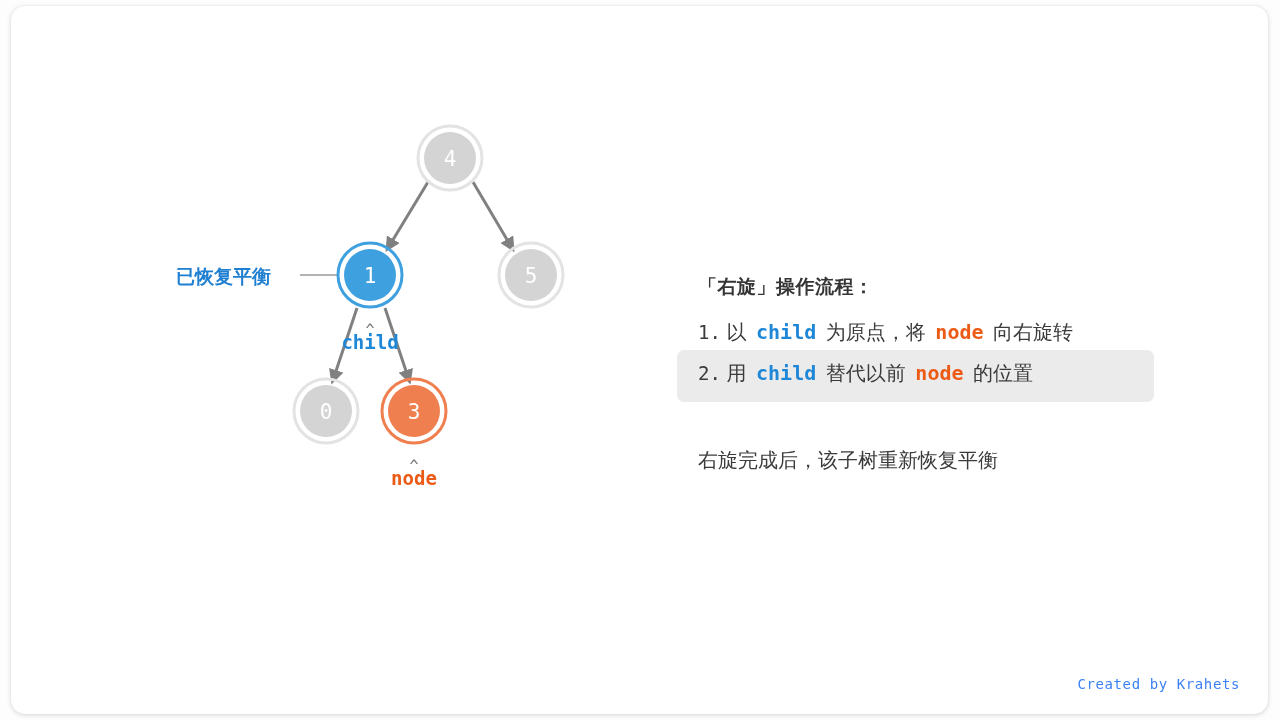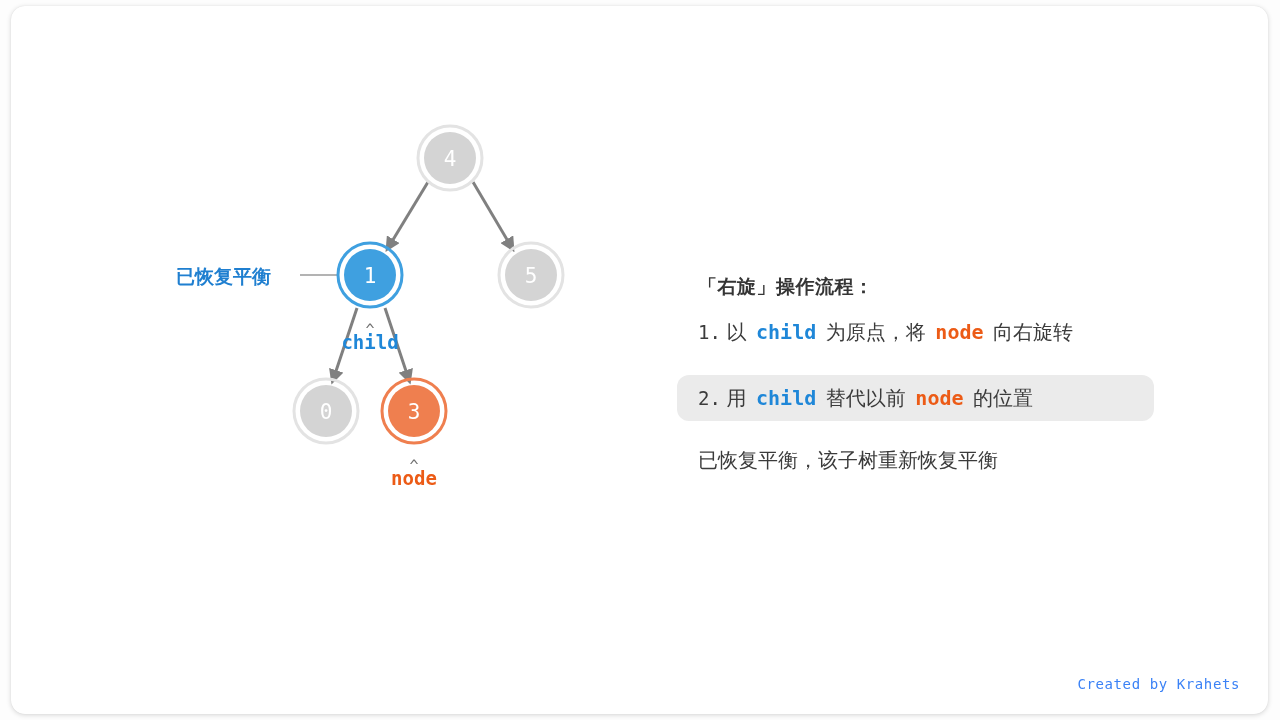--- a/index.html
+++ b/index.html
@@ -105,25 +105,25 @@
   .step .code-orange {
     font-family: "DejaVu Sans Mono", "Liberation Mono", monospace;
     font-size: 20px;
     font-weight: bold;
     color: #ec5b16;
   }
   #step-1 { top: 306px; margin-top: 16px; }
   #step-2-wrap {
     position: absolute;
     left: -21px;
-    top: 375px;
+    top: 350px;
     width: 477px;
-    height: 46px;
+    height: 52px;
     background: #ebebeb;
-    border-radius: 12px;
+    border-radius: 7px;
   }
   #step-2 {
     position: absolute;
     left: 21px;
     top: 13px;
   }
   #note {
     position: absolute;
     left: 0;
     top: 447px;
@@ -219,17 +219,17 @@
       <span><span class="cn">以</span>  <span class="code-blue">child</span>  <span class="cn">为原点，将</span>  <span class="code-orange">node</span>  <span class="cn">向右旋转</span>  </span>
     </div>
 
     <div id="step-2-wrap">
       <div class="step" id="step-2">
         <span class="idx">2.</span>
         <span><span class="cn">用</span>  <span class="code-blue">child</span>  <span class="cn">替代以前</span>  <span class="code-orange">node</span>  <span class="cn">的位置</span>  </span>
       </div>
     </div>
 
-    <div id="note">已恢复平衡，该子树重新恢复平衡</div>
+    <div id="note">右旋完成后，该子树重新恢复平衡</div>
   </div>
 
   <div id="watermark">Created by Krahets</div>
 </div>
 
 </body></html>

